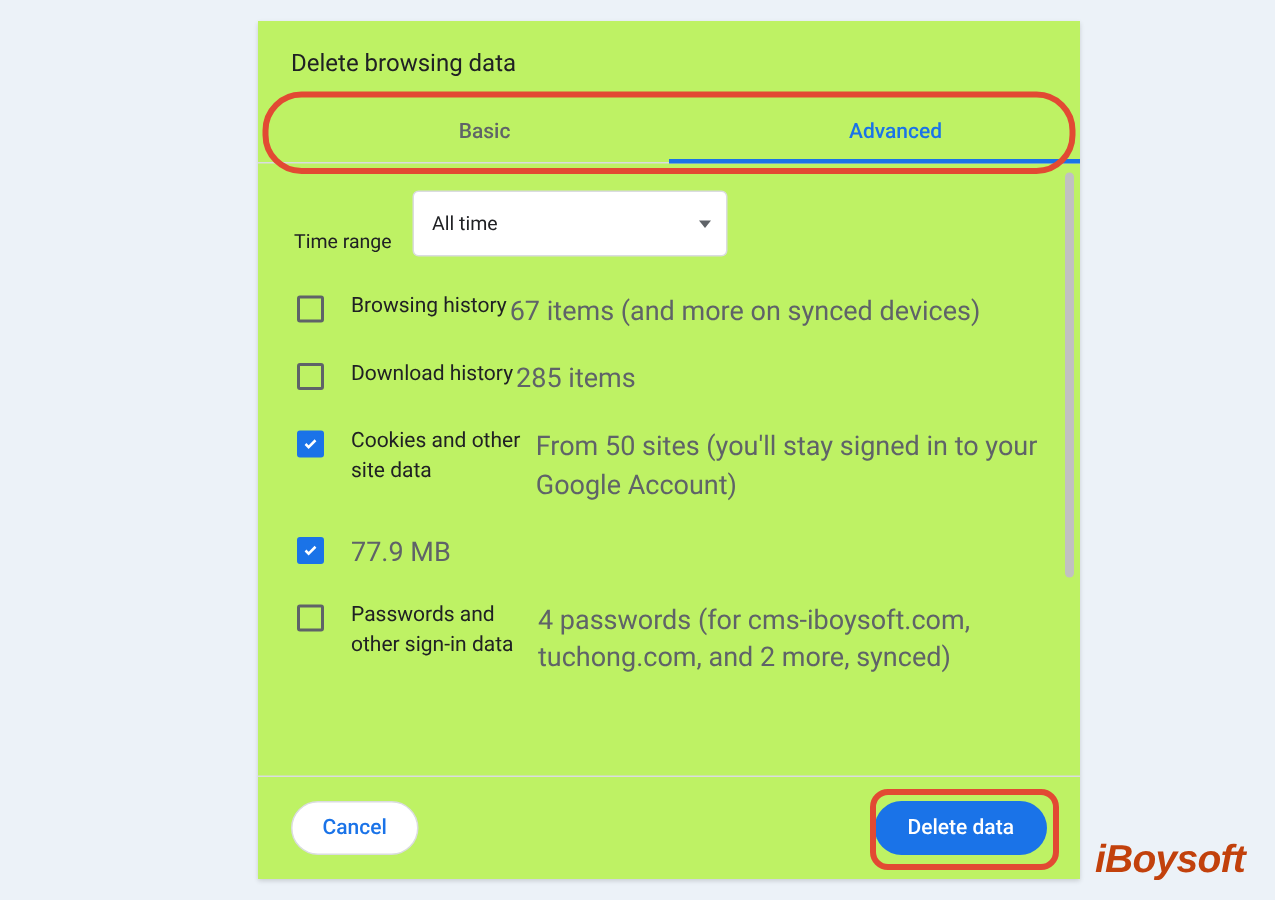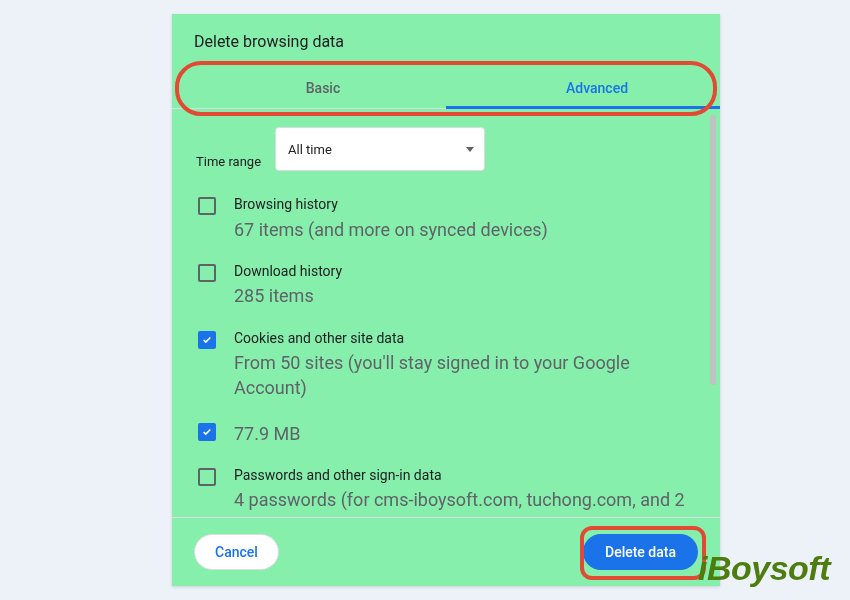--- a/index.html
+++ b/index.html
@@ -12,21 +12,21 @@
       color: #202124;
       position: relative;
       overflow: hidden;
     }
     .dialog {
       position: absolute;
       left: 172px;
       top: 14px;
       width: 548px;
       height: 572px;
-      background: #86efac;
+      background: #bef264;
       box-shadow: 0 1px 3px rgba(0,0,0,0.15);
       display: flex;
       flex-direction: column;
     }
     .dialog-title {
       font-size: 16px;
       font-weight: 400;
       color: #202124;
       padding: 18px 22px 16px 22px;
     }
@@ -127,21 +127,21 @@
     .checkbox.checked {
       background: #1a73e8;
       border-color: #1a73e8;
     }
     .checkmark {
       width: 10px;
       height: 10px;
       display: none;
     }
     .checkbox.checked .checkmark { display: block; }
-    .item-text { display: flex; flex-direction: column; gap: 2px; line-height: 1.4; }
+    .item-text { display: flex; flex-direction: row; gap: 2px; line-height: 1.4; }
     .item-title { font-size: 14px; color: #202124; }
     .item-sub { font-size: 18px; color: #5f6368; }
     .scrollbar-track {
       position: absolute;
       top: 6px;
       right: 4px;
       width: 6px;
       height: 270px;
       background: transparent;
     }
@@ -195,22 +195,22 @@
       border-radius: 12px;
       pointer-events: none;
     }
     .watermark {
       position: absolute;
       right: 20px;
       bottom: 12px;
       font-family: Arial, sans-serif;
       font-weight: 700;
       font-style: italic;
-      font-size: 34px;
-      color: #4d7c0f;
+      font-size: 26px;
+      color: #c2410c;
       letter-spacing: -0.5px;
     }
   </style>
 </head>
 <body>
 
 <div class="dialog">
   <div class="dialog-title">Delete browsing data</div>
 
   <div class="tabs">

